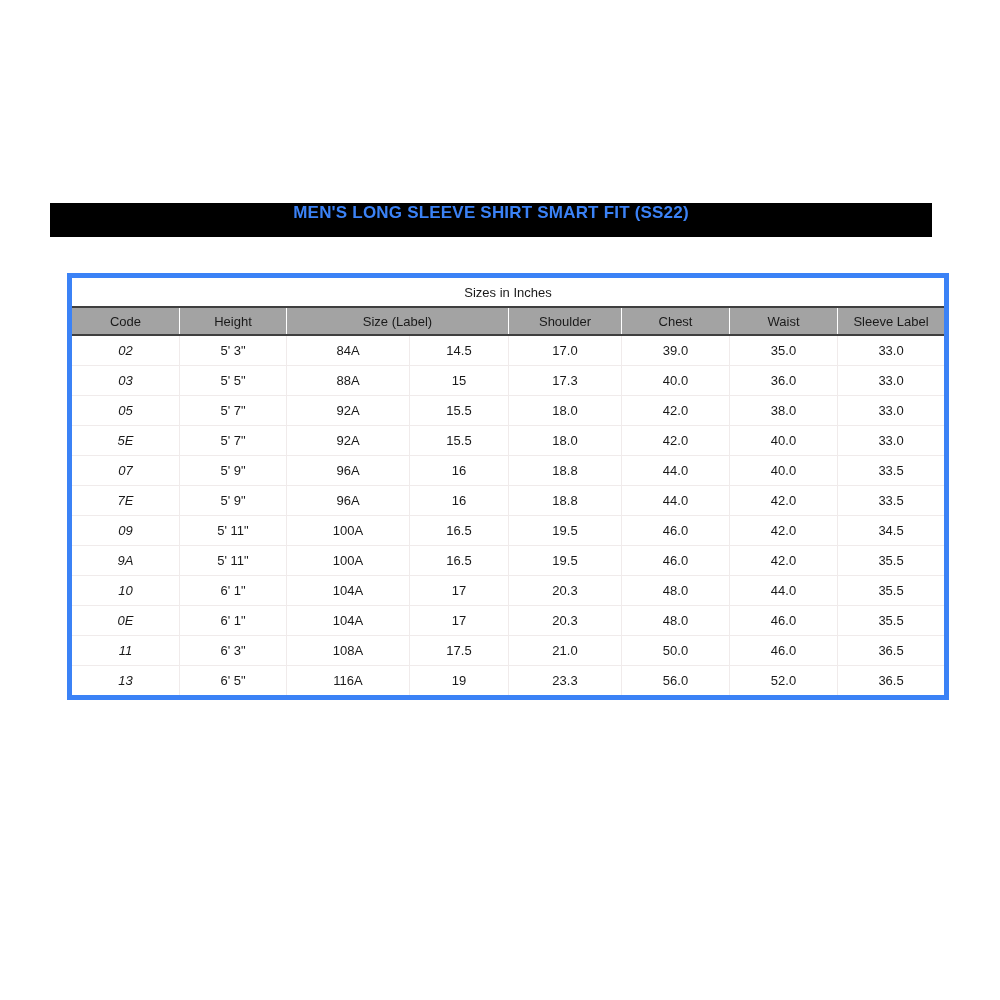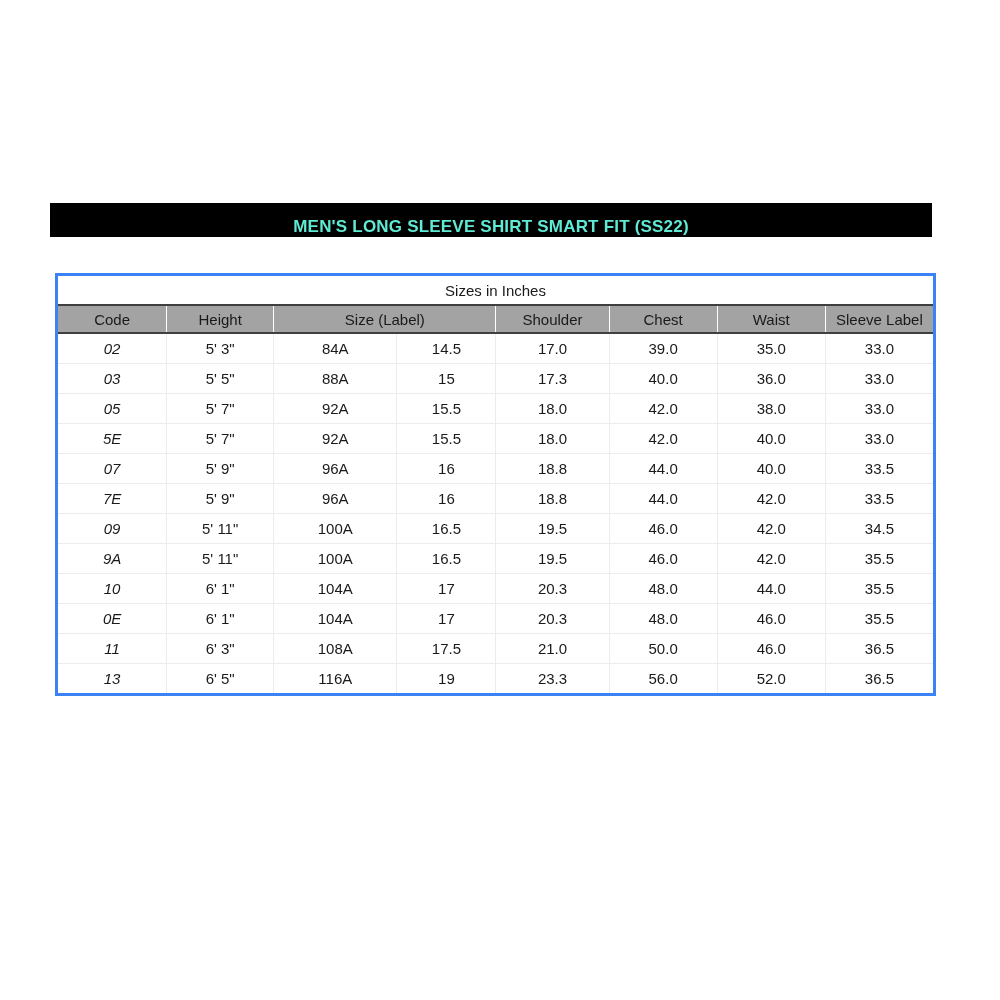--- a/index.html
+++ b/index.html
@@ -12,40 +12,41 @@
     color: #1a1a1a;
     position: relative;
   }
   .banner {
     position: absolute;
     left: 50px;
     top: 203px;
     width: 882px;
     height: 34px;
     background: #000000;
-    color: #5eead4;
+    color: #3b82f6;
     display: flex;
-    align-items: flex-end;
+    align-items: flex-start;
     justify-content: center;
     font-size: 17px;
     font-weight: bold;
     letter-spacing: 0.2px;
   }
   .table-wrap {
     position: absolute;
     left: 55px;
     top: 273px;
     width: 881px;
   }
   table.size-table {
     width: 100%;
     border-collapse: collapse;
     table-layout: fixed;
-    border: 3px solid #3b82f6;
-    font-size: 15px;
+    border: 5px solid #3b82f6;
+    font-size: 13px;
+    margin-left: 12px;
   }
   table.size-table td, table.size-table th {
     text-align: center;
     vertical-align: middle;
     padding: 0;
     font-weight: normal;
     overflow: hidden;
     white-space: nowrap;
   }
   tr.caption-row td {

